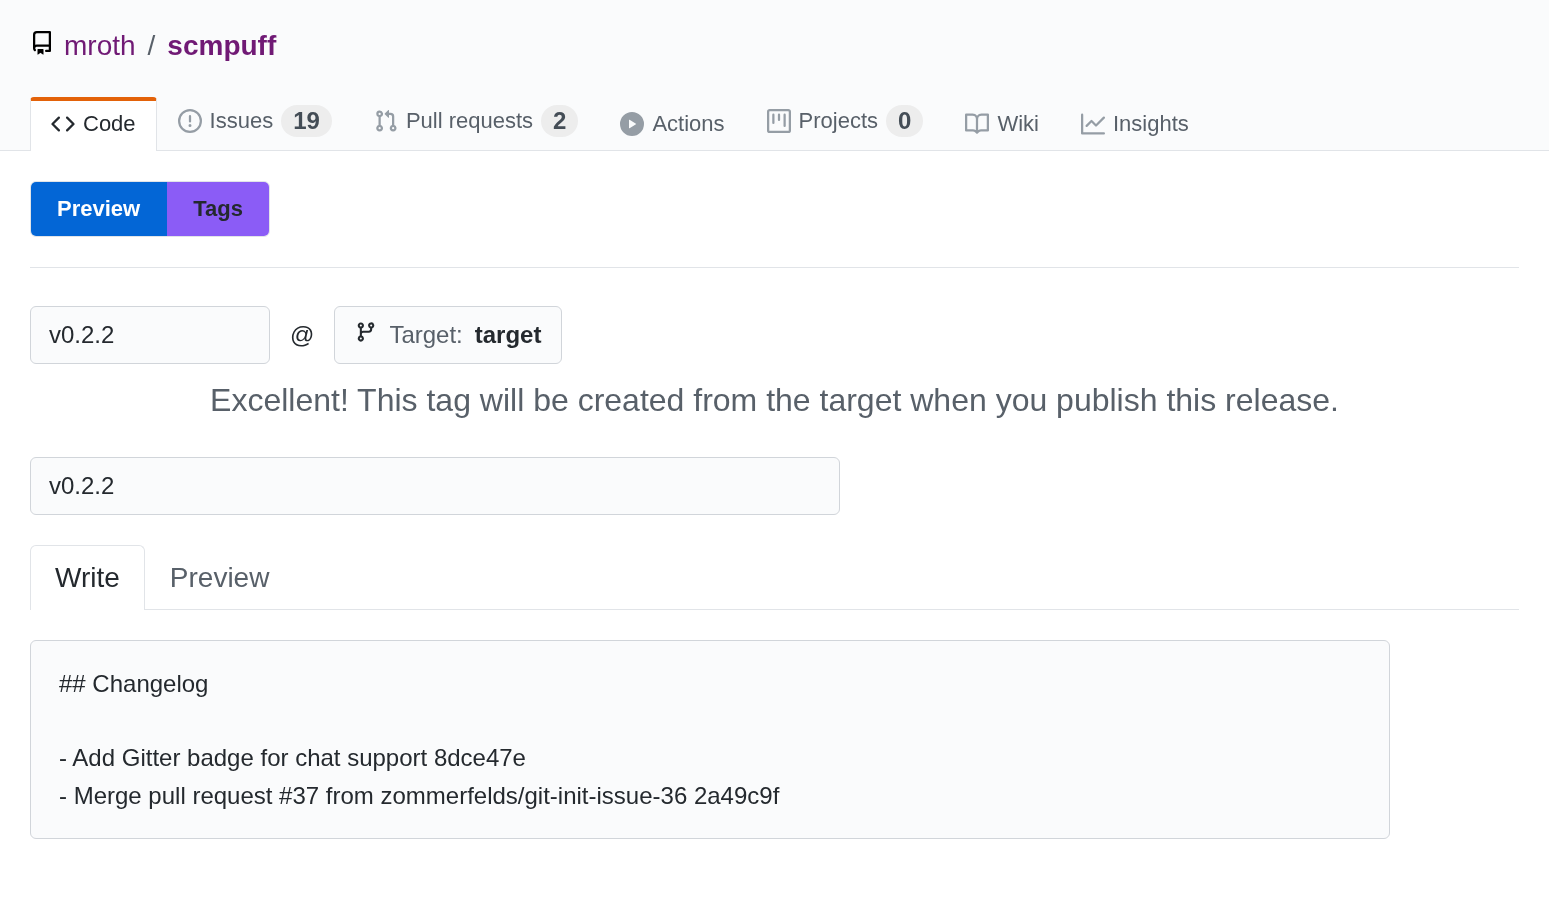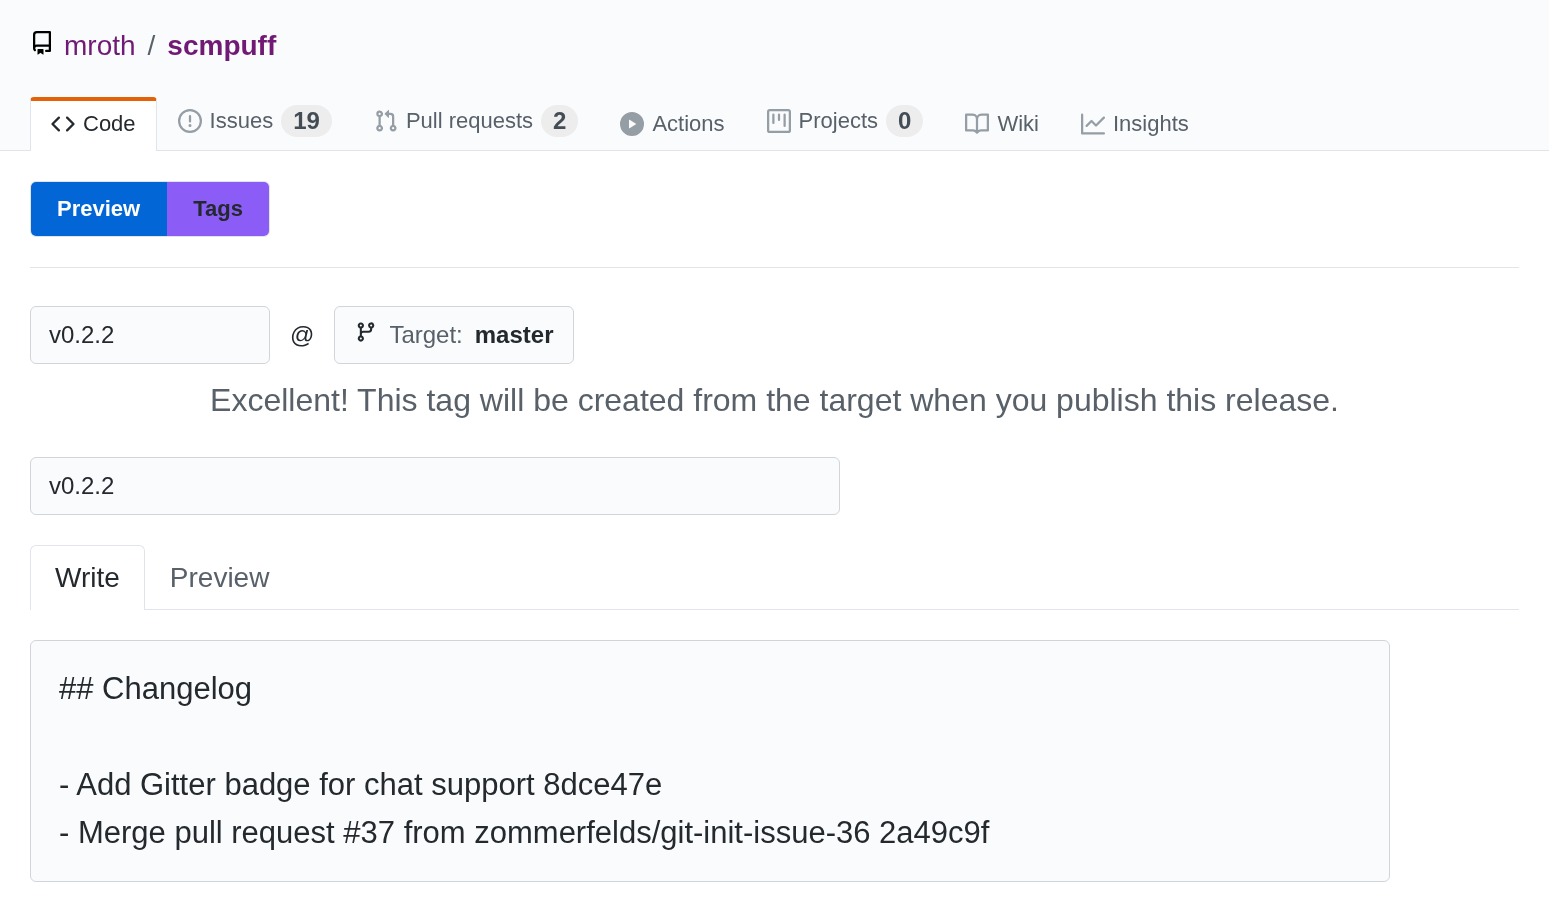--- a/index.html
+++ b/index.html
@@ -173,21 +173,21 @@
     color: #24292e;
     background: #fff;
     border-color: #e1e4e8;
     border-radius: 6px 6px 0 0;
   }
 
   .editor-body {
     border: 1px solid #d1d5da;
     border-radius: 6px;
     padding: 24px 28px;
-    font-size: 31px;
+    font-size: 24px;
     line-height: 1.55;
     background: #fafbfc;
     color: #24292e;
     min-height: 160px;
     white-space: pre-wrap;
     font-family: -apple-system, BlinkMacSystemFont, "Segoe UI", Helvetica, Arial, sans-serif;
     width: 1360px;
     max-width: 100%;
   }
 </style>
@@ -282,21 +282,21 @@
   <div class="tag-row">
     <input class="tag-input" type="text" value="v0.2.2" style="">
     <span class="at-sign">@</span>
     <button class="target-btn">
       <span class="tab-icon">
         <svg width="22" height="22" viewBox="0 0 16 16" fill="#24292e">
             <path d="M9.5 3.25a2.25 2.25 0 1 1 3 2.122V6A2.5 2.5 0 0 1 10 8.5H6a1 1 0 0 0-1 1v1.128a2.251 2.251 0 1 1-1.5 0V5.372a2.25 2.25 0 1 1 1.5 0v1.836A2.493 2.493 0 0 1 6 7h4a1 1 0 0 0 1-1v-.628A2.25 2.25 0 0 1 9.5 3.25Zm-6 0a.75.75 0 1 0 1.5 0 .75.75 0 0 0-1.5 0Zm8.25-.75a.75.75 0 1 0 0 1.5.75.75 0 0 0 0-1.5ZM4.25 12a.75.75 0 1 0 0 1.5.75.75 0 0 0 0-1.5Z"></path>
           </svg>
       </span>
       <span class="tlabel">Target:</span>
-      <span class="tval">master</span>
+      <span class="tval">target</span>
     </button>
   </div>
 
   <div class="tag-note">Excellent! This tag will be created from the target when you publish this release.</div>
 
   <input class="title-input" type="text" value="v0.2.2" style="">
 
   <div class="editor-tabs">
     <div class="editor-tab selected">Write</div>
     <div class="editor-tab">Preview</div>

